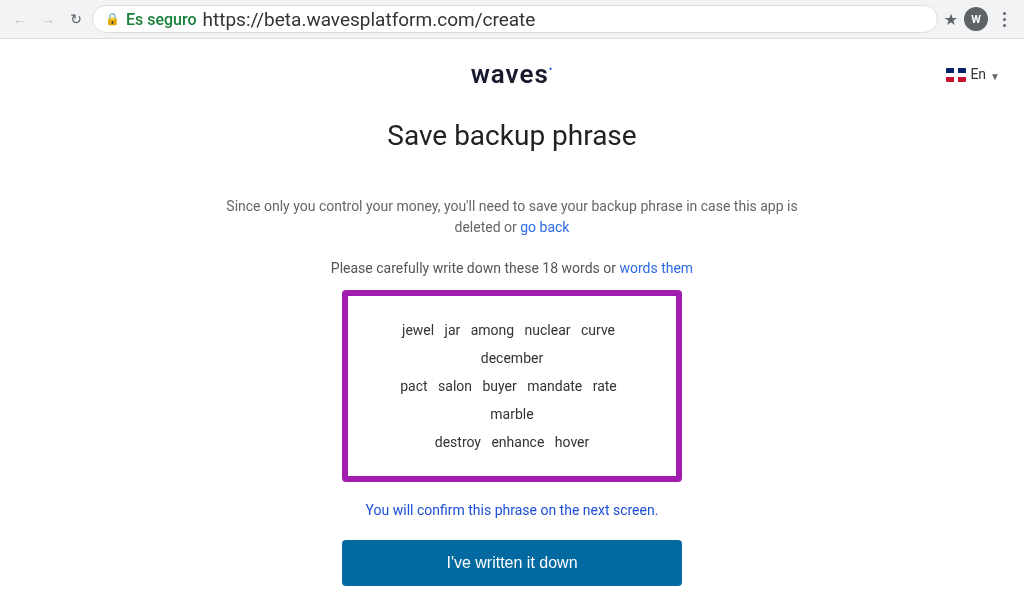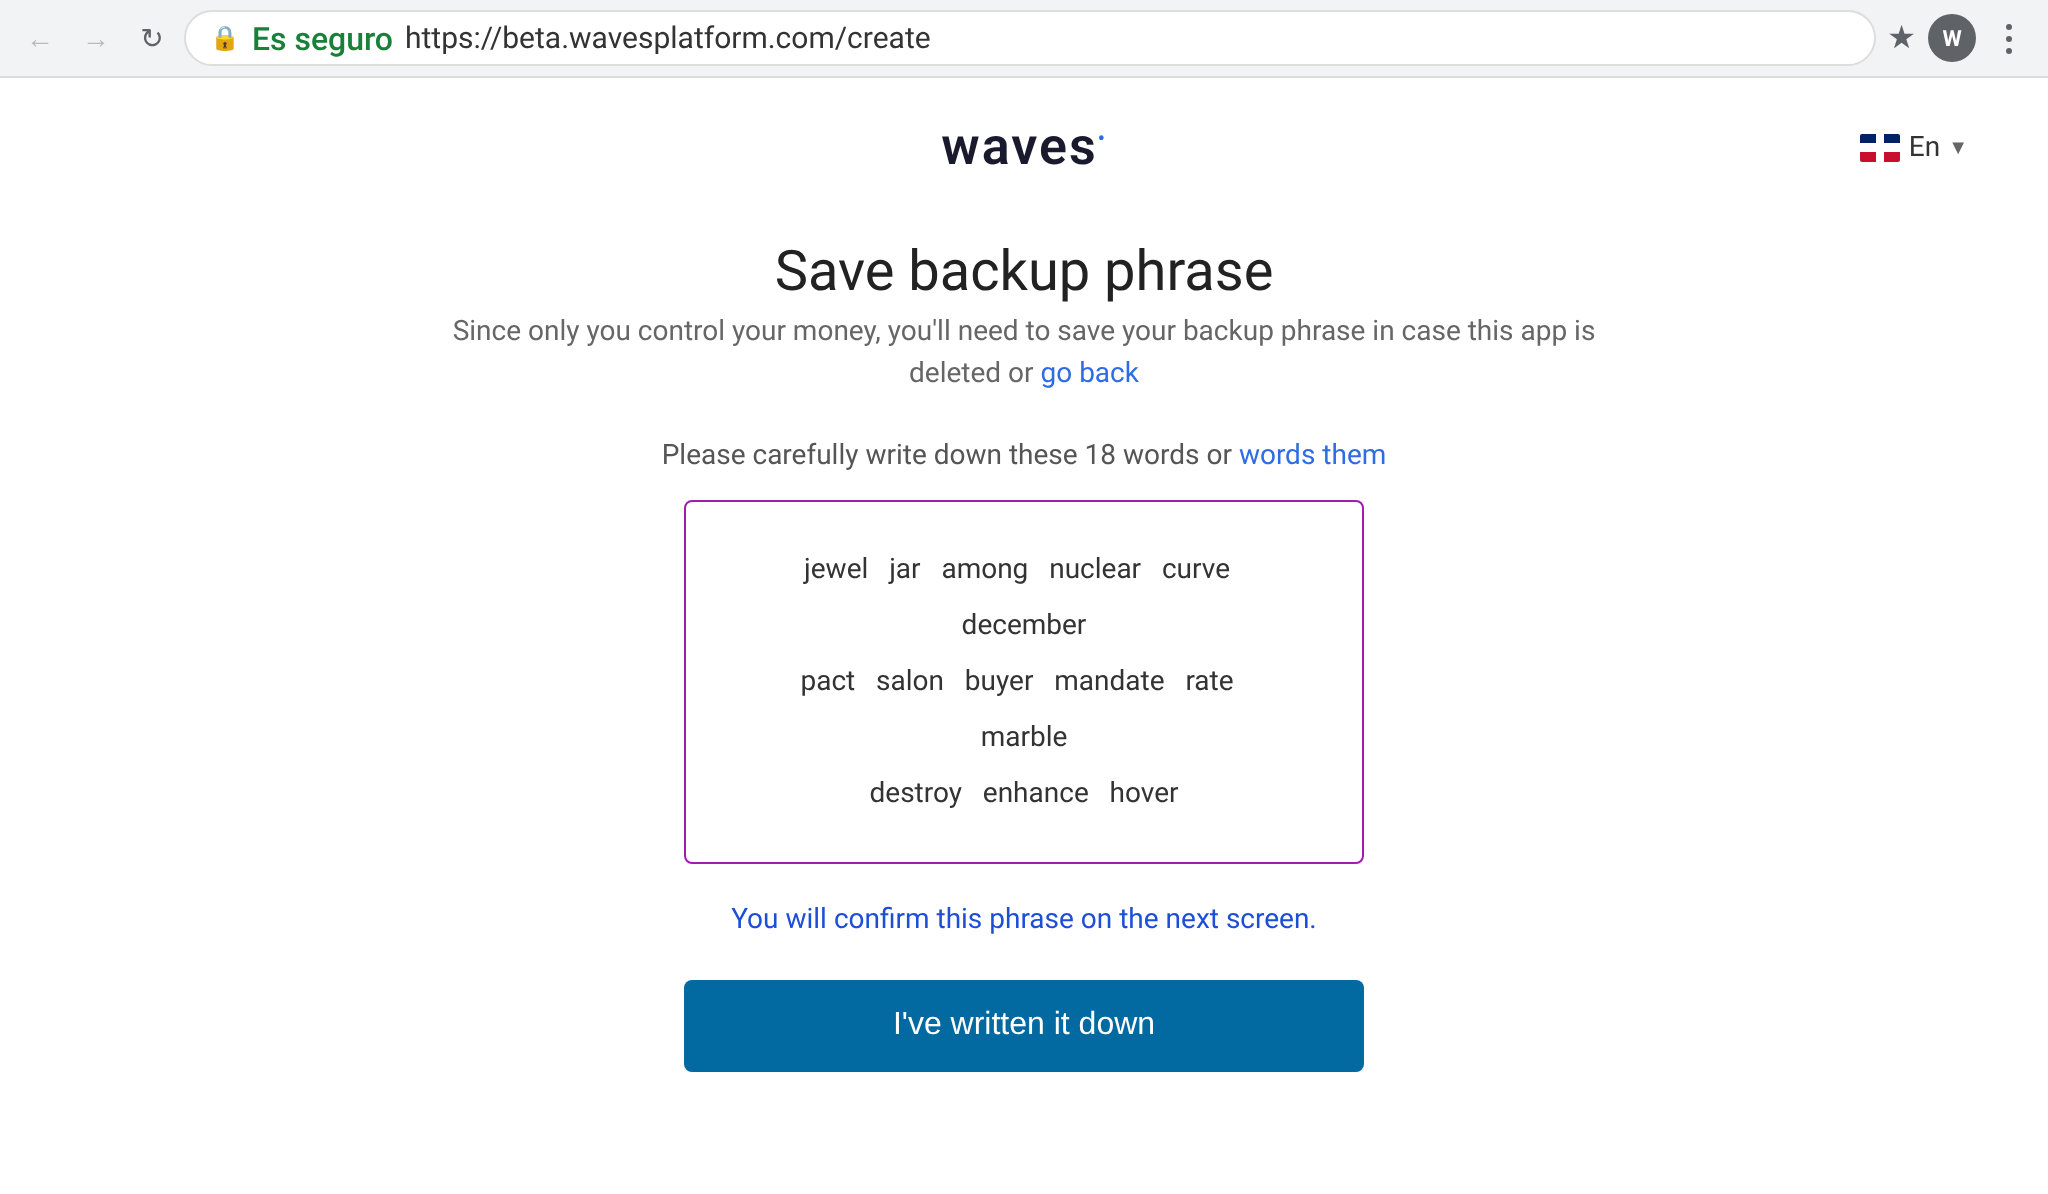--- a/index.html
+++ b/index.html
@@ -68,21 +68,21 @@
     }
 
     .secure-text {
       color: #188038;
       font-size: 16px;
       font-weight: 500;
     }
 
     .url-text {
       color: #333;
-      font-size: 15px;
+      font-size: 19px;
       flex: 1;
     }
 
     .star-btn {
       background: none;
       border: none;
       cursor: pointer;
       color: #5f6368;
       font-size: 16px;
       padding: 2px;
@@ -152,23 +152,23 @@
     }
 
     .logo-dot {
       color: #2d6ce4;
       font-size: 10px;
       vertical-align: super;
     }
 
     .lang-selector {
       position: absolute;
-      right: 40px;
-      display: flex;
-      align-items: center;
+      right: 24px;
+      display: flex;
+      align-items: flex-end;
       gap: 4px;
       cursor: pointer;
       color: #333;
       font-size: 14px;
     }
 
     .flag-icon {
       width: 20px;
       height: 14px;
       background: linear-gradient(180deg, #012169 33%, #fff 33%, #fff 66%, #c8102e 66%);
@@ -218,20 +218,21 @@
       margin-bottom: 4px;
       text-align: center;
     }
 
     .page-subtitle {
       font-size: 14px;
       color: #666;
       text-align: center;
       line-height: 1.5;
       margin-bottom: 22px;
+      margin-top: 40px;
     }
 
     .go-back-link {
       color: #2d6ce4;
       text-decoration: none;
       cursor: pointer;
     }
 
     .phrase-instruction {
       font-size: 14px;
@@ -240,21 +241,21 @@
       text-align: center;
     }
 
     .copy-link {
       color: #2d6ce4;
       cursor: pointer;
       text-decoration: none;
     }
 
     .phrase-box {
-      border: 1px solid #a21caf;
+      border: 6px solid #a21caf;
       border-radius: 4px;
       padding: 20px 40px;
       text-align: center;
       width: 340px;
       margin-bottom: 20px;
       line-height: 2;
       color: #333;
       font-size: 14px;
     }
 

